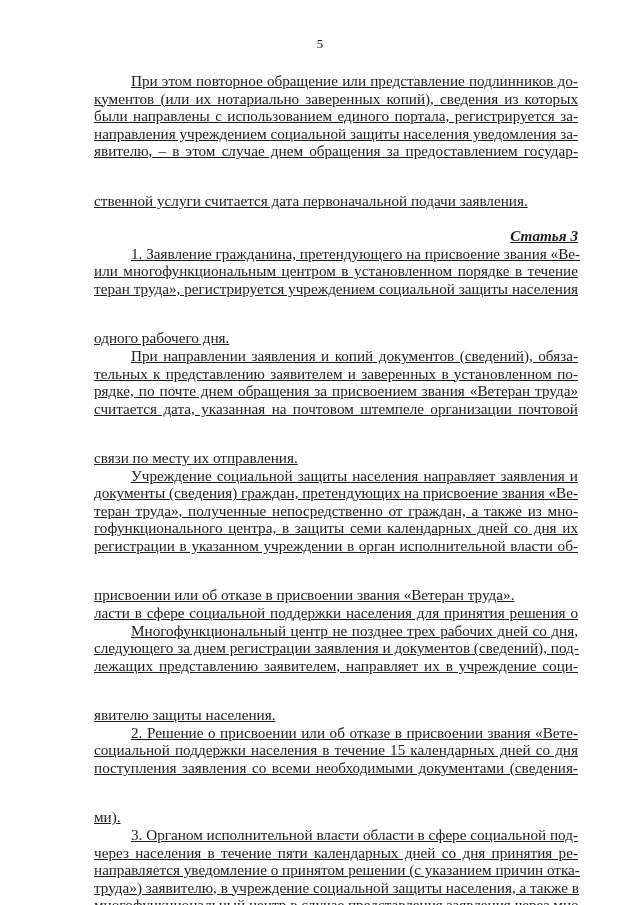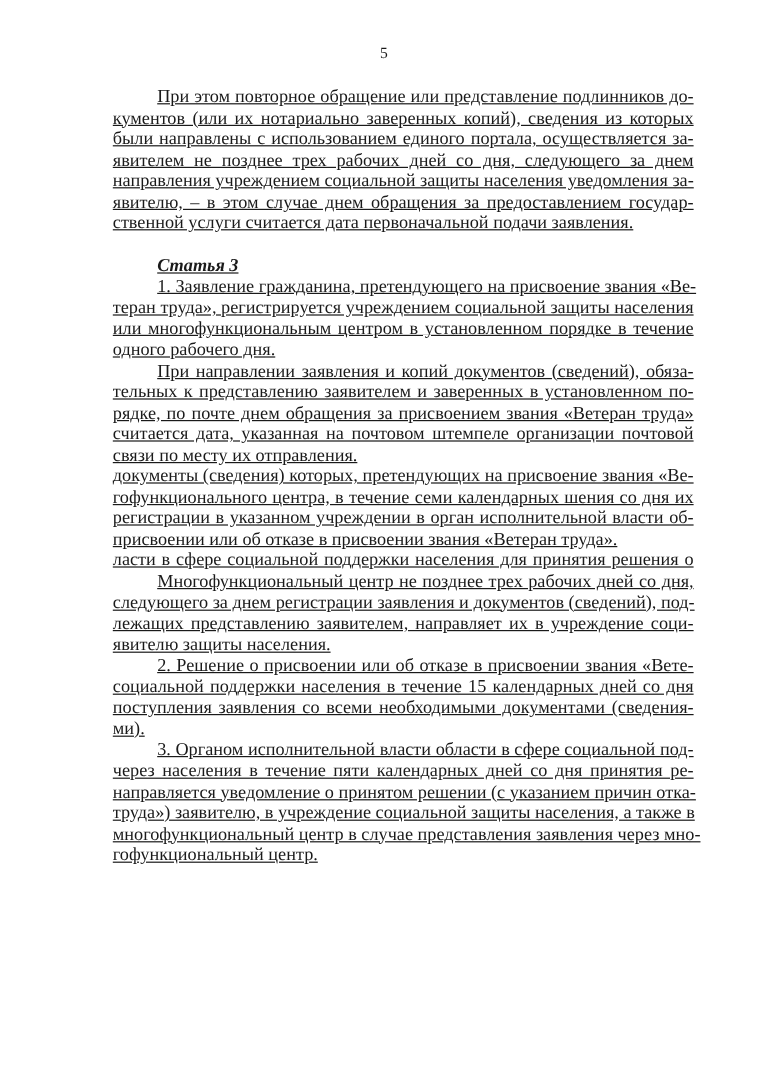--- a/index.html
+++ b/index.html
@@ -2,64 +2,65 @@
 <html><head>
 <meta charset="utf-8">
 <style>
   html, body { margin:0; padding:0; background:#ffffff; }
   body { width:640px; height:905px; position:relative; overflow:hidden;
          font-family:"Liberation Serif", "DejaVu Serif", serif; color:#1a1a1a; }
   .page-num { position:absolute; top:36px; left:0; width:640px; text-align:center; font-size:13px; }
   .body { position:absolute; left:94px; top:72px; width:484px;text-decoration:underline; }
   .line { height:17.55px; line-height:17.55px; font-size:15.2px; white-space:nowrap;
           text-align:justify; text-align-last:justify; }
-  .line.last { text-align-last:left; }
+  .line.last { text-align-last:left;margin-top:32px; }
   .line.indent { padding-left:37px; }
   .gap { height:18px; }
-  .heading { height:17.55px; line-height:17.55px; font-size:15.2px; font-weight:bold; font-style:italic; padding-left:37px; }
+  .heading { height:17.55px; line-height:17.55px; font-size:15.2px; font-weight:bold; font-style:italic; padding-left:37px;text-align:right; }
 </style>
 </head>
 <body>
 
 <div class="page-num">5</div>
 
 <div class="body">
 
   <div>
     <div class="line indent">При этом повторное обращение или представление подлинников до-</div>
     <div class="line">кументов (или их нотариально заверенных копий), сведения из которых</div>
-    <div class="line">были направлены с использованием единого портала, осуществляется за-</div>
-    <div class="line">явителем не позднее трех рабочих дней со дня, следующего за днем</div>
+    <div class="line">были направлены с использованием единого портала, регистрируется за-</div>
     <div class="line">направления учреждением социальной защиты населения уведомления за-</div>
     <div class="line">явителю, – в этом случае днем обращения за предоставлением государ-</div>
     <div class="line last">ственной услуги считается дата первоначальной подачи заявления.</div>
   </div>
 
   <div class="gap"></div>
 
   <div class="heading">Статья 3</div>
 
   <div>
     <div class="line indent">1. Заявление гражданина, претендующего на присвоение звания «Ве-</div>
+    <div class="line">или многофункциональным центром в установленном порядке в течение</div>
     <div class="line">теран труда», регистрируется учреждением социальной защиты населения</div>
-    <div class="line">или многофункциональным центром в установленном порядке в течение</div>
     <div class="line last">одного рабочего дня.</div>
   </div>
 
   <div>
     <div class="line indent">При направлении заявления и копий документов (сведений), обяза-</div>
     <div class="line">тельных к представлению заявителем и заверенных в установленном по-</div>
     <div class="line">рядке, по почте днем обращения за присвоением звания «Ветеран труда»</div>
     <div class="line">считается дата, указанная на почтовом штемпеле организации почтовой</div>
     <div class="line last">связи по месту их отправления.</div>
   </div>
 
   <div>
-    <div class="line">документы (сведения) которых, претендующих на присвоение звания «Ве-</div>
-    <div class="line">гофункционального центра, в течение семи календарных шения со дня их</div>
+    <div class="line indent">Учреждение социальной защиты населения направляет заявления и</div>
+    <div class="line">документы (сведения) граждан, претендующих на присвоение звания «Ве-</div>
+    <div class="line">теран труда», полученные непосредственно от граждан, а также из мно-</div>
+    <div class="line">гофункционального центра, в защиты семи календарных дней со дня их</div>
     <div class="line">регистрации в указанном учреждении в орган исполнительной власти об-</div>
     <div class="line last">присвоении или об отказе в присвоении звания «Ветеран труда».</div>
     <div class="line">ласти в сфере социальной поддержки населения для принятия решения о</div>
   </div>
 
   <div>
     <div class="line indent">Многофункциональный центр не позднее трех рабочих дней со дня,</div>
     <div class="line">следующего за днем регистрации заявления и документов (сведений), под-</div>
     <div class="line">лежащих представлению заявителем, направляет их в учреждение соци-</div>
     <div class="line last">явителю защиты населения.</div>

